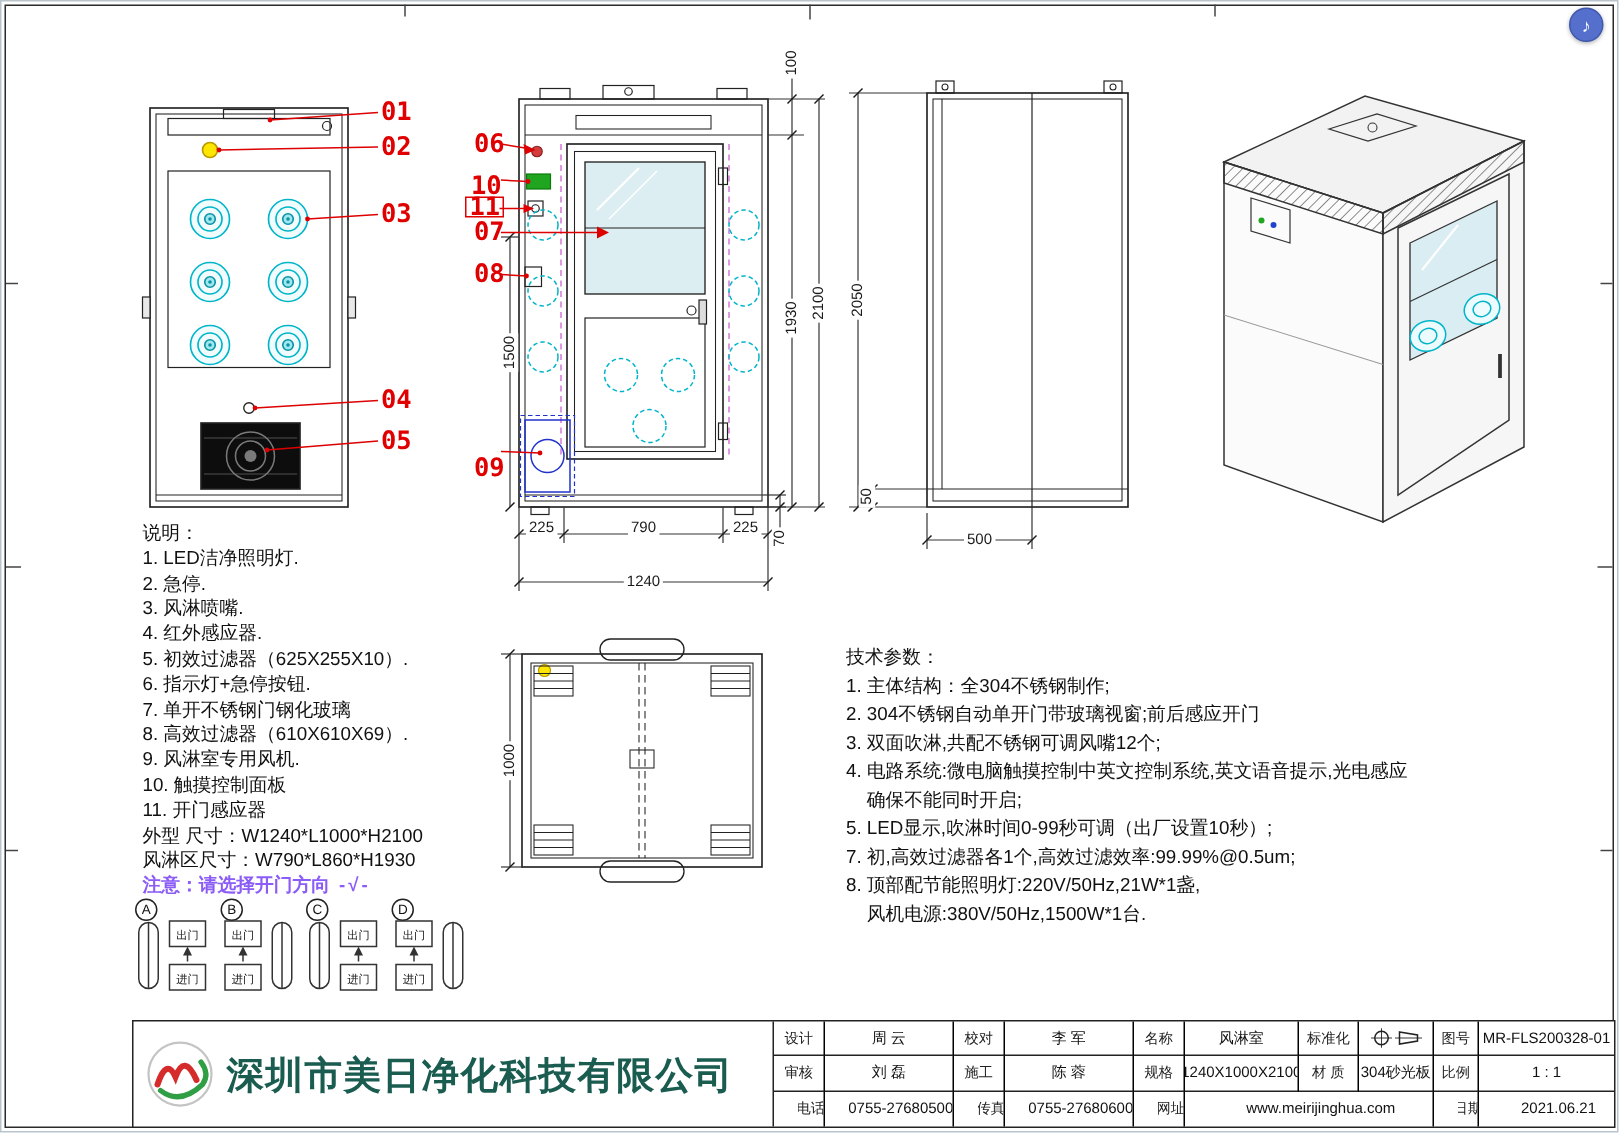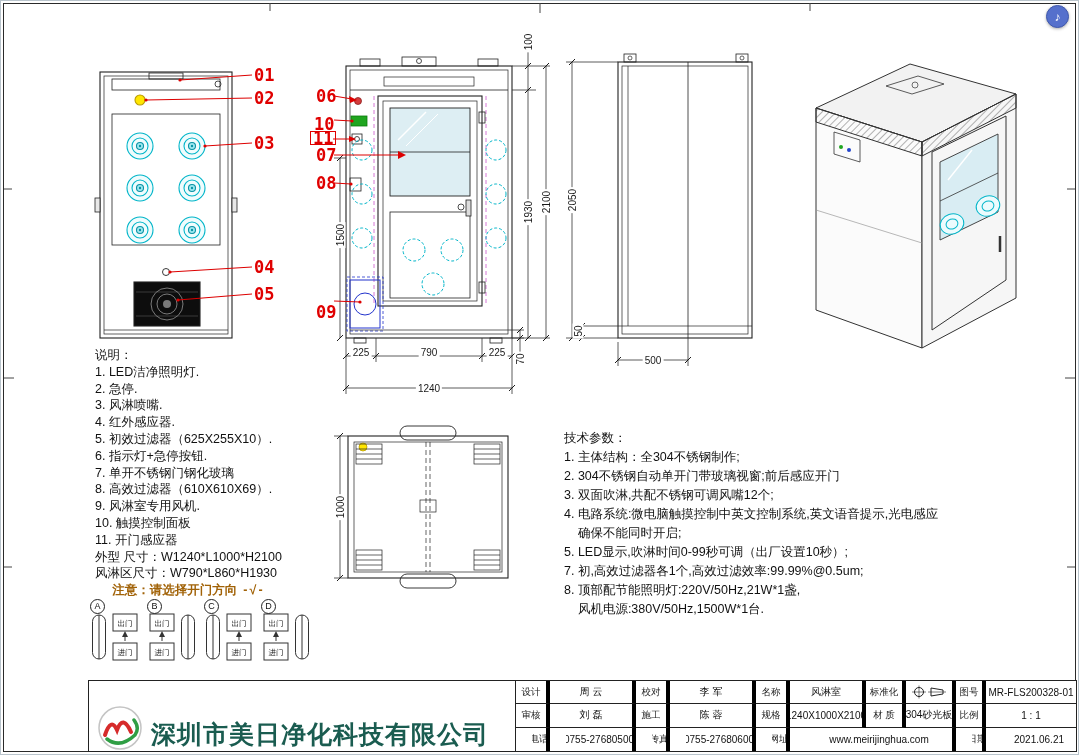--- a/index.html
+++ b/index.html
@@ -14,41 +14,41 @@
   .co{position:absolute;color:#e00000;font-weight:bold;font-size:17px;line-height:12px;
       font-family:"DejaVu Sans Mono","Liberation Mono",monospace;white-space:nowrap;}
   .co.boxed{border:1px solid #e00000;padding:0 2px;}
   
   .dim{position:absolute;font-size:10px;color:#1a1a1a;background:#fff;padding:0 2px;
        transform:translate(-50%,-50%);white-space:nowrap;line-height:11px;}
   .dim.v{transform:translate(-50%,-50%) rotate(-90deg);}
   
   .notes{position:absolute;left:95px;top:347px;font-size:12.5px;line-height:16.8px;white-space:nowrap;}
   .notes div{white-space:pre;}
-  .notice{color:#a16207;font-weight:bold;text-align:center;}
+  .notice{color:#8b5cf6;font-weight:bold;}
   .notice .mark{margin-left:6px;letter-spacing:2px;}
   
   .tech{position:absolute;left:564px;top:429px;font-size:12.5px;line-height:19px;}
   .tech div{white-space:pre;}
   
   .doors{position:absolute;left:90px;top:599px;display:flex;gap:7px;}
   .door-opt{position:relative;width:50px;height:64px;}
   .door-letter{position:absolute;left:0;top:0;width:13px;height:13px;border:1px solid #222;
       border-radius:50%;font-size:9px;line-height:13px;text-align:center;background:#fff;}
   .door-diagram{position:absolute;left:1px;top:14px;}
   
   .titleblock{position:absolute;left:88px;top:680px;width:987px;height:70px;
       border:1.5px solid #222;display:flex;background:#fff;}
-  .company{width:418px;border-right:1px solid #222;display:flex;align-items:flex-end;
+  .company{width:418px;border-right:1px solid #222;display:flex;align-items:center;
       gap:8px;padding-left:8px;overflow:hidden;}
   .company-name{font-size:25px;font-weight:bold;color:#1a5c50;letter-spacing:1px;white-space:nowrap;}
   .tb{display:grid;flex:1;
       grid-template-columns:34px 86px 34px 86px 34px 76px 40px 50px 30px minmax(0,1fr);
       grid-template-rows:repeat(3,1fr);}
-  .tb>div{border-right:4px solid #000000;border-bottom:1px solid #222;display:flex;
+  .tb>div{border-right:1px solid #000000;border-bottom:1px solid #222;display:flex;
       align-items:center;justify-content:center;font-size:10px;white-space:nowrap;overflow:hidden;}
   .tb>div.lab{font-size:9.5px;color:#222;}
   .tb>div.nr{border-right:none;}
   .tb>div.nb{border-bottom:none;margin-left:16px;}
   .tb .span3{grid-column:span 3;}
   
   .audio-btn{position:absolute;right:10px;top:5px;width:23px;height:23px;border-radius:50%;
       background:#5570cc;border:1px solid #3f58ad;color:#fff;display:flex;align-items:center;
       justify-content:center;font-size:12px;cursor:pointer;box-shadow:0 1px 3px rgba(0,0,0,.3);}
 </style>

